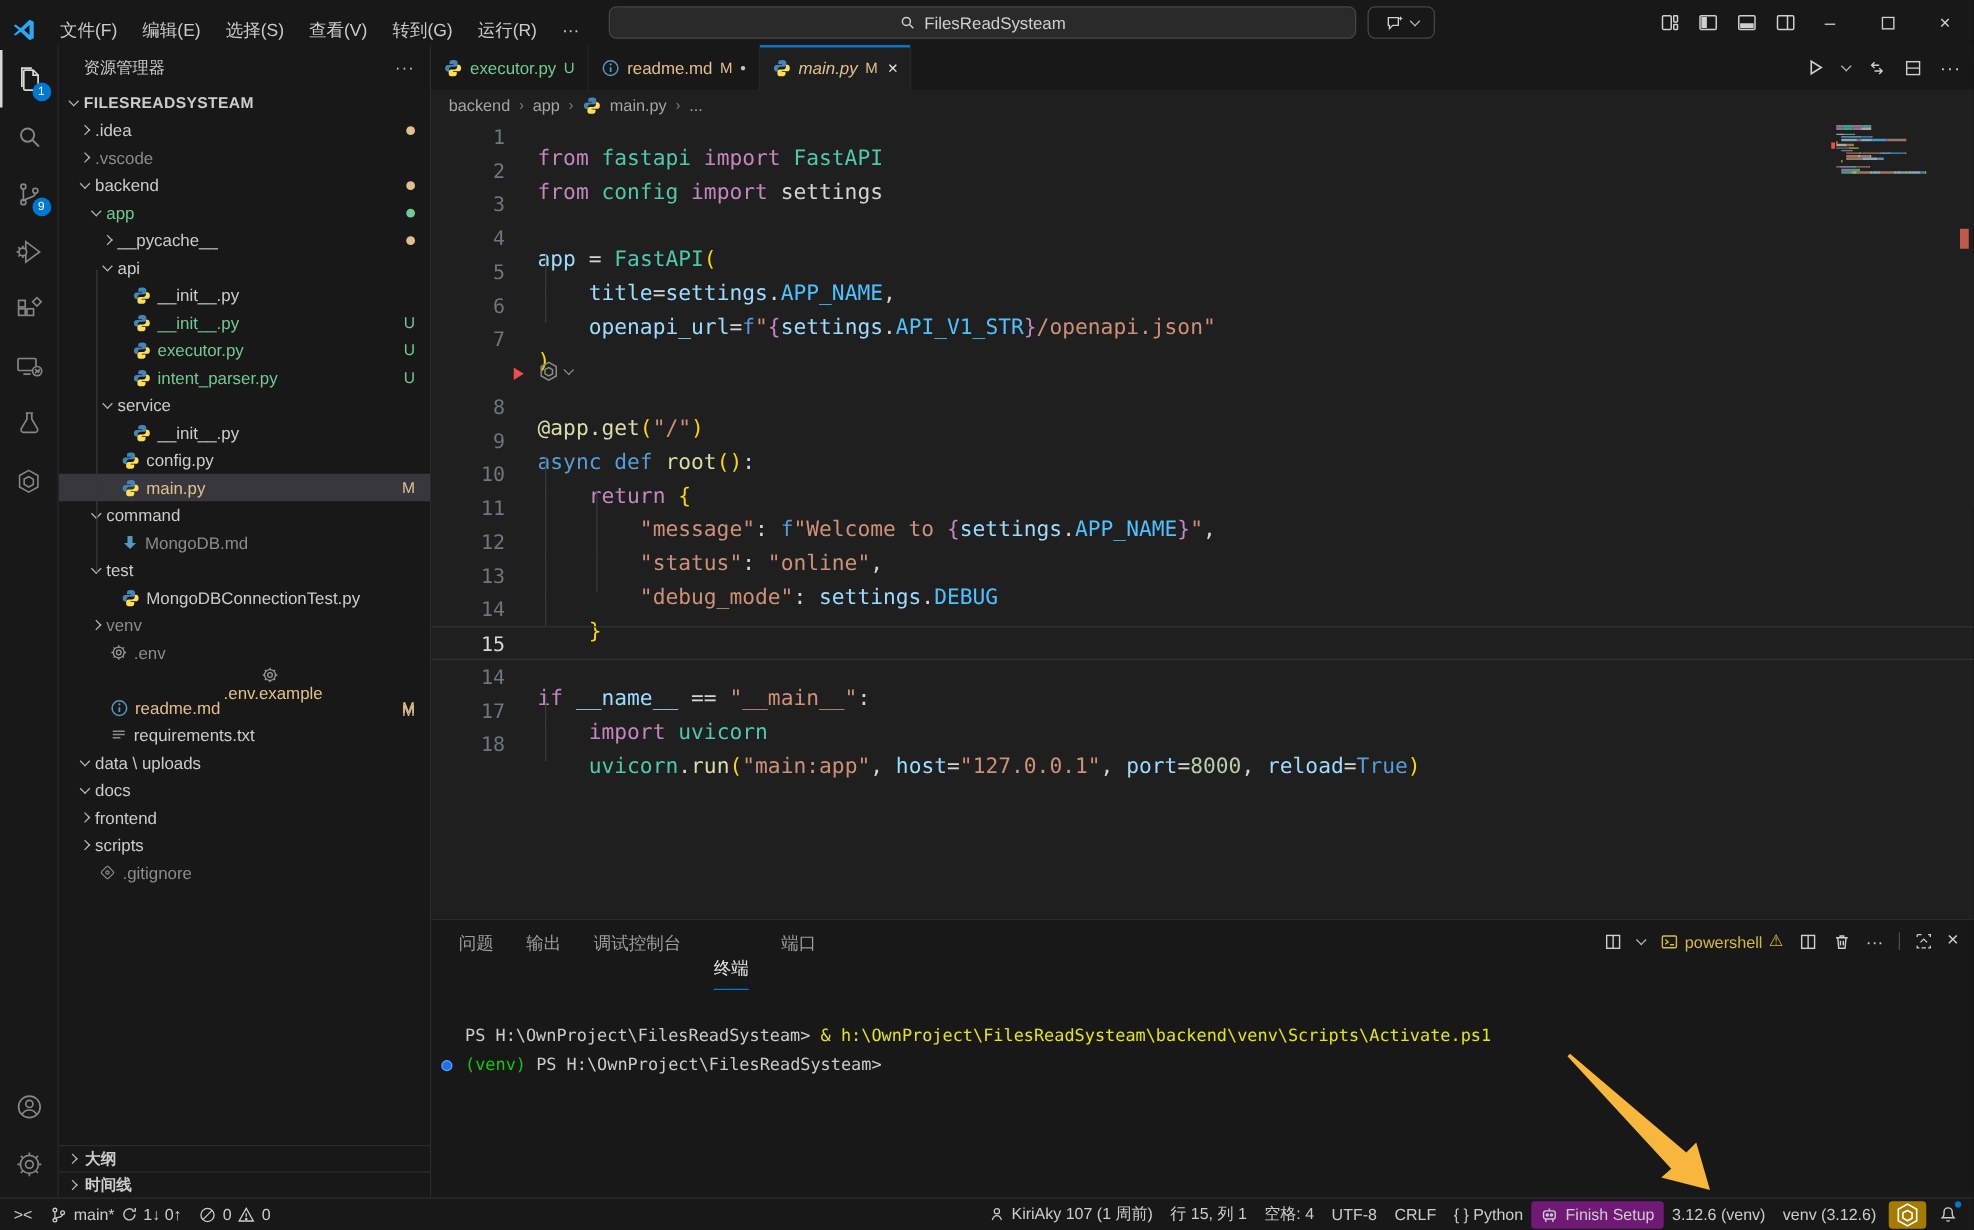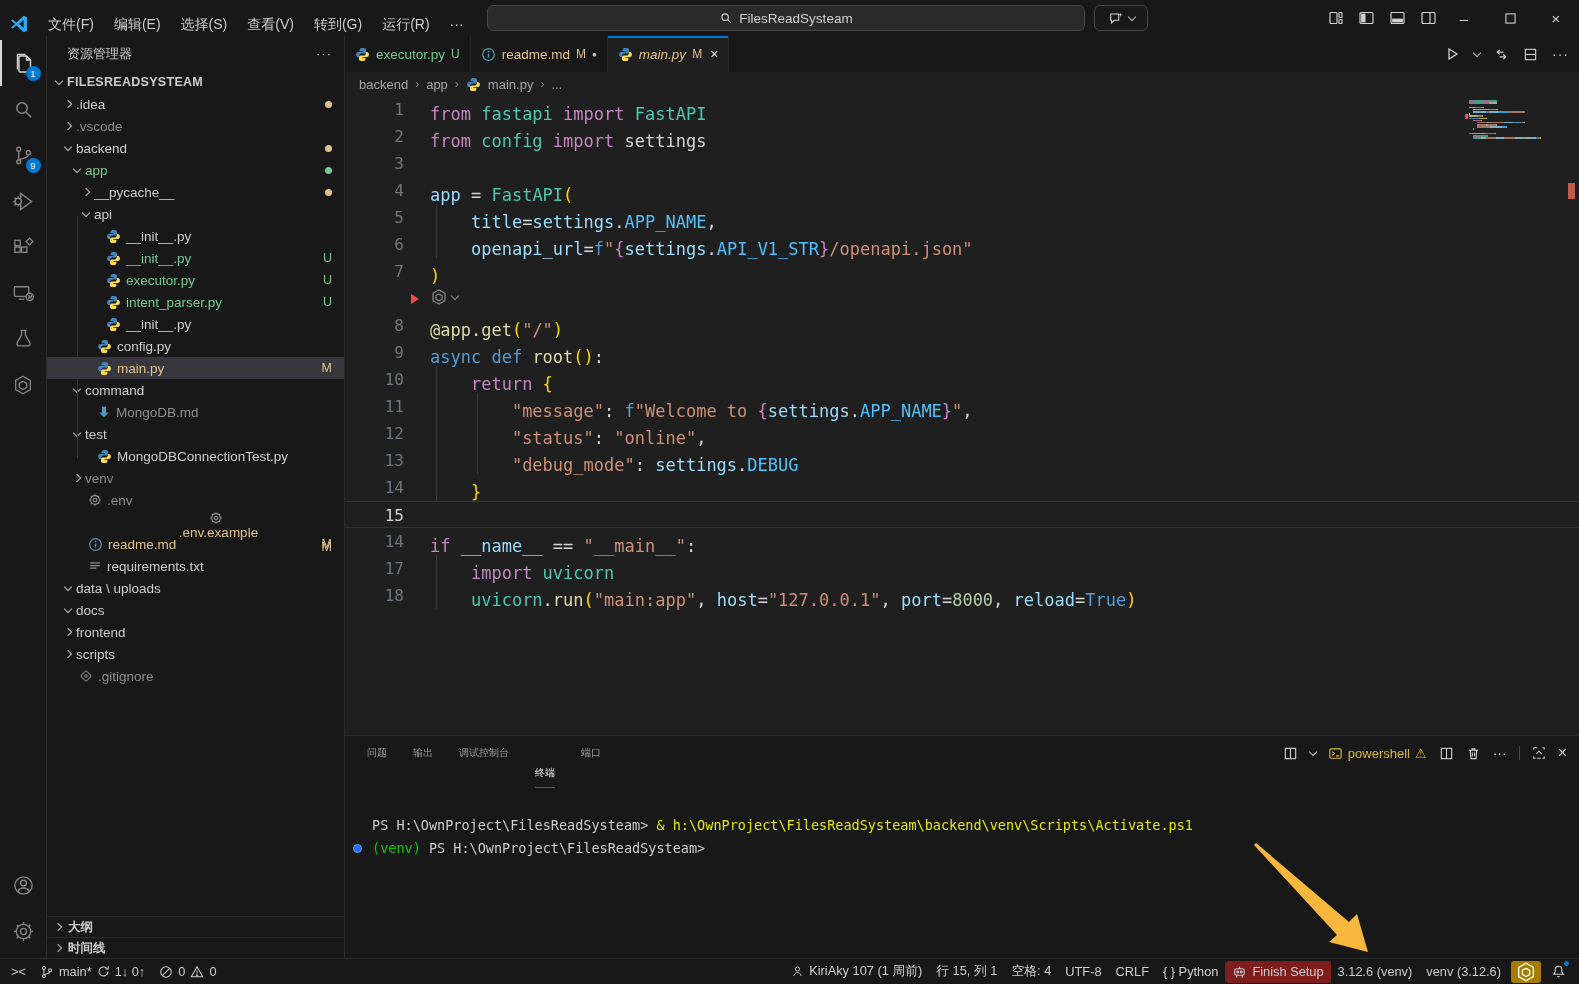--- a/index.html
+++ b/index.html
@@ -60,51 +60,51 @@
   .tab .badge { font-size:12px; }
   .tab .dirty { font-size:8px; color:#c5c5c5; }
   .tab .close { color:#e8e8e8; font-size:14px; margin-left:2px; }
   .editor-actions { position:absolute; right:10px; top:0; height:36px; display:flex; align-items:center; gap:14px; color:#cfcfcf; }
   .breadcrumb { height:24px; display:flex; align-items:center; gap:7px; padding-left:14px; font-size:13px; color:#a5a5a5; background:#1f1f1f; }
   .bc-sep { color:#7a7a7a; font-size:12px; }
 
   .code-wrap { position:relative; flex:1; background:#1f1f1f; overflow:hidden; }
   .cl { position:relative; height:27px; line-height:27px; white-space:pre; font-family:"DejaVu Sans Mono","Liberation Mono",monospace; font-size:17px; color:#d4d4d4; }
   .cl .num { position:absolute; left:0; top:0; width:59px; text-align:right; color:#6e7681; font-size:16px; }
-  .cl .code { position:absolute; left:85px; top:5px; }
+  .cl .code { position:absolute; left:85px; top:18px; }
   .cl.current { border-top:1px solid #333; border-bottom:1px solid #333; }
   .cl.current .num { color:#d7d7d7; }
   .ig { position:absolute; top:0; bottom:0; width:1px; background:#3a3a3a; }
   .widget-row { position:relative; height:27px; }
   .red-tri { position:absolute; left:66px; top:9px; width:0; height:0; border-left:8px solid #f14c4c; border-top:5px solid transparent; border-bottom:5px solid transparent; }
   .hexwidget { position:absolute; left:85px; top:3px; display:flex; align-items:center; gap:4px; color:#8a8a8a; }
 
   .minimap { position:absolute; top:4px; right:14px; width:96px; }
   .mm-row { display:flex; height:1.6px; margin-bottom:0.6px; }
   .mm-seg { height:1.6px; }
   .mm-marker { position:absolute; left:-4px; width:3px; height:5px; background:#f14c4c; }
   .overview-ruler { position:absolute; top:0; right:0; width:14px; bottom:0; }
   .ov-marker { position:absolute; right:4px; width:7px; height:16px; background:#c05a4a; }
 
   
   .panel { height:223px; background:#181818; border-top:1px solid #2b2b2b; position:relative; }
-  .panel-tabs { display:flex; gap:26px; padding:10px 0 0 22px; font-size:10px; color:#9d9d9d; }
+  .panel-tabs { display:flex; gap:26px; padding:10px 0 0 22px; font-size:14px; color:#9d9d9d; }
   .ptab { padding-bottom:7px; }
   .ptab.active { color:#e7e7e7; border-bottom:1.5px solid #0078d4;margin-top:20px; }
   .panel-actions { position:absolute; right:12px; top:8px; display:flex; align-items:center; gap:12px; color:#cfcfcf; }
   .panel-actions .plabel { color:#d7ba3d; display:flex; align-items:center; gap:5px; font-size:13px; }
   .pa-div { width:1px; height:14px; background:#4a4a4a; }
   .term-line { position:relative; height:23px; line-height:23px; white-space:pre; font-family:"DejaVu Sans Mono","Liberation Mono",monospace; font-size:13.5px; padding-left:27px; }
   .term-dot { position:absolute; left:8px; top:7px; width:9px; height:9px; border-radius:50%; background:#1f6feb; border:1.5px solid #58a6ff; }
 
   
   .statusbar { position:absolute; bottom:0; left:0; right:0; height:26px; background:#181818; border-top:1px solid #2b2b2b;
     display:flex; align-items:center; font-size:12.8px; color:#cccccc; }
   .sb-item { display:flex; align-items:center; gap:5px; padding:0 7px; height:22px; white-space:nowrap; }
-  .sb-item.highlight { background:#7f1d1d; border-radius:3px; }
+  .sb-item.highlight { background:#701a75; border-radius:3px; }
   .sb-item.gold { background:#a67c00; color:#fff; border-radius:3px; margin:0 3px; padding:0 4px; }
   .sb-left { display:flex; align-items:center; padding-left:4px; }
   .sb-right { margin-left:auto; display:flex; align-items:center; padding-right:6px; }
   .bell-wrap { position:relative; }
   .bell-dot { position:absolute; top:-3px; right:-4px; width:7px; height:7px; border-radius:50%; background:#0078d4; border:1.5px solid #181818; }
 
   .ic { display:inline-flex; align-items:center; justify-content:center; }
   .ic svg { display:block; }
   .arrow-overlay { position:absolute; left:0; top:0; width:1579px; height:984px; pointer-events:none; z-index:50; }
 </style>
@@ -378,20 +378,25 @@
               <svg width="15" height="15" viewBox="0 0 16 16">
                 <path fill="#4584b6" d="M7.8 1C6.2 1 4.9 1.7 4.9 3v1.6h3.2v.7H3.3C2 5.3 1.2 6.4 1.2 8c0 1.6.8 2.8 2.1 2.8h1.2V9.2c0-1.3 1.1-2.3 2.4-2.3h3c1 0 1.9-.9 1.9-2V3c0-1.2-1.3-2-2.6-2z"></path>
                 <path fill="#ffde57" d="M8.2 15c1.6 0 2.9-.7 2.9-2v-1.6H7.9v-.7h4.8c1.3 0 2.1-1.1 2.1-2.7 0-1.6-.8-2.8-2.1-2.8h-1.2v1.6c0 1.3-1.1 2.3-2.4 2.3h-3c-1 0-1.9.9-1.9 2V13c0 1.2 1.3 2 2.6 2z"></path>
               </svg>
             </span>
             <span class="tree-label" style="color: rgb(115, 201, 145);">intent_parser.py</span>
             <span class="tree-right">
               <span style="color: rgb(115, 201, 145);">U</span>
             </span>
           </div>
+          <div class="tree-row" style="padding-left: 36px;">
+            <span class="chev down"></span>
+            <span class="tree-label" style="color: rgb(204, 204, 204);">service</span>
+            <span class="tree-right"></span>
+          </div>
           <div class="tree-row" style="padding-left: 59px;">
             <span class="ic ">
               <svg width="15" height="15" viewBox="0 0 16 16">
                 <path fill="#4584b6" d="M7.8 1C6.2 1 4.9 1.7 4.9 3v1.6h3.2v.7H3.3C2 5.3 1.2 6.4 1.2 8c0 1.6.8 2.8 2.1 2.8h1.2V9.2c0-1.3 1.1-2.3 2.4-2.3h3c1 0 1.9-.9 1.9-2V3c0-1.2-1.3-2-2.6-2z"></path>
                 <path fill="#ffde57" d="M8.2 15c1.6 0 2.9-.7 2.9-2v-1.6H7.9v-.7h4.8c1.3 0 2.1-1.1 2.1-2.7 0-1.6-.8-2.8-2.1-2.8h-1.2v1.6c0 1.3-1.1 2.3-2.4 2.3h-3c-1 0-1.9.9-1.9 2V13c0 1.2 1.3 2 2.6 2z"></path>
               </svg>
             </span>
             <span class="tree-label" style="color: rgb(204, 204, 204);">__init__.py</span>
             <span class="tree-right"></span>
           </div>

